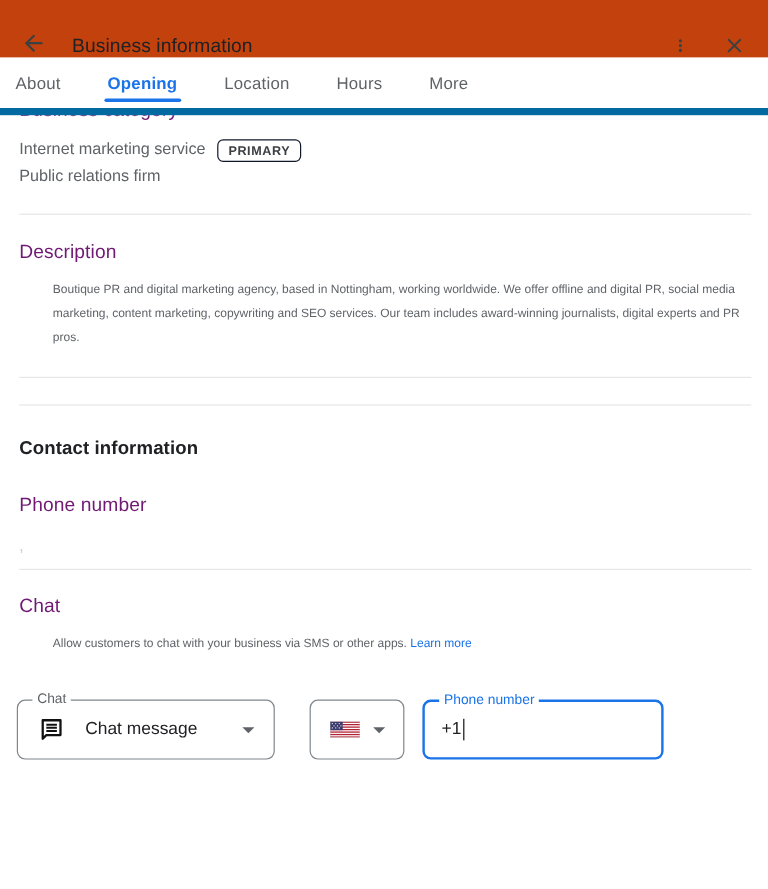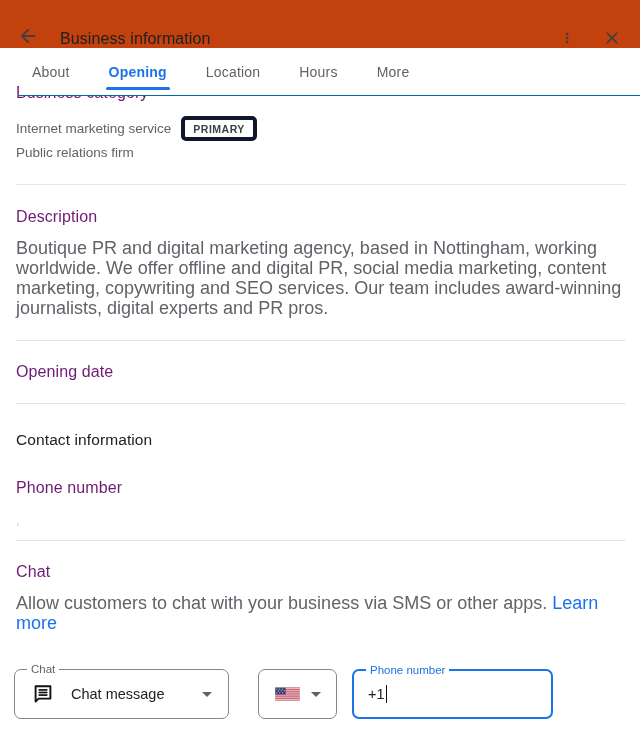--- a/index.html
+++ b/index.html
@@ -16,56 +16,55 @@
   .header-title { font-size: 16px; color: #202124; letter-spacing: .1px; }
   .header-actions { margin-left: auto; display: flex; align-items: center; gap: 26px; }
   .kebab-btn { width: 18px; height: 20px; }
   .close-btn { width: 20px; height: 20px; }
 
   
   .tabbar {
     position: relative; z-index: 2; background: #fff;
     display: flex; align-items: stretch; gap: 33px;
     padding: 0 0 0 10px; height: 48px;
-    border-bottom: 1px solid #0369a1;
-    margin-left: 19px;
+    border-bottom: 6px solid #0369a1;
   }
   .tab {
     position: relative; display: flex; align-items: center;
     font-size: 14px; color: #5f6368; padding: 0 3px; cursor: pointer;
     letter-spacing: .2px;
   }
   .tab.active { color: #1a73e8; font-weight: 700; }
   .tab.active::after {
     content: ""; position: absolute; left: 0; right: 0; bottom: 5px;
     height: 3px; background: #1a73e8; border-radius: 2px;
   }
 
   
   .content { position: relative; z-index: 1; padding: 0 16px; }
   .divider { height: 1px; background: #e4e6e8; margin-right: -2px; }
   .section-heading { font-size: 16px; font-weight: 400; color: #701a75; margin: 0; letter-spacing: .1px; }
   .clipped { margin-top: -12px; }
-  .body-text { font-size: 18px; color: #5f6368; line-height: 20px; }
-
-  .cat-row { display: flex; align-items: center; gap: 10px; margin-top: 14px; }
+  .body-text { font-size: 10px; color: #5f6368; line-height: 20px; margin-left: 28px; }
+
+  .cat-row { display: flex; align-items: flex-start; gap: 10px; margin-top: 14px; }
   .cat-value { font-size: 13.5px; color: #5f6368; }
   .badge {
     font-size: 10.5px; font-weight: 700; color: #3c4043; letter-spacing: .5px;
-    border: 4px solid #0f172a; border-radius: 5px; padding: 3px 8px 2px; background: #fff;
+    border: 1px solid #0f172a; border-radius: 5px; padding: 3px 8px 2px; background: #fff;
   }
   .cat-secondary { margin-top: 4px; }
 
   .desc-heading { margin-top: 23px; }
   .desc-body { margin-top: 12px; max-width: 610px; }
 
   .opening-heading { margin-top: 22px; }
   .opening-value { margin-top: 15px; font-size: 13.5px; color: #5f6368; }
 
-  .contact-info-heading { margin-top: 27px; font-size: 15.5px; font-weight: 400; color: #202124; letter-spacing: .1px; }
+  .contact-info-heading { margin-top: 27px; font-size: 15.5px; font-weight: 700; color: #202124; letter-spacing: .1px; }
   .phone-heading { margin-top: 30px; }
   .phone-value { margin-top: 16px; font-size: 13px; color: #c8cbce; height: 18px; }
 
   .chat-heading { margin-top: 22px; }
   .chat-desc { margin-top: 12px; }
   .link { color: #1a73e8; text-decoration: none; cursor: pointer; }
 
   
   .form-row { display: flex; align-items: center; margin-top: 36px; }
   .outline-box { position: relative; height: 50px; border: 1px solid #80868b; border-radius: 7px; display: flex; align-items: center; background: #fff; }
@@ -134,21 +133,20 @@
   </div>
   <div class="cat-value cat-secondary">Public relations firm</div>
 
   <div class="divider" style="margin-top:24px;"></div>
 
   <h3 class="section-heading desc-heading">Description</h3>
   <div class="body-text desc-body">Boutique PR and digital marketing agency, based in Nottingham, working worldwide. We offer offline and digital PR, social media marketing, content marketing, copywriting and SEO services. Our team includes award-winning journalists, digital experts and PR pros.</div>
 
   <div class="divider" style="margin-top:22px;"></div>
 
-  <h3 class="section-heading opening-heading">Opening date</h3>
 
   <div class="divider" style="margin-top:22px;"></div>
 
   <h3 class="section-heading contact-info-heading">Contact information</h3>
 
   <h3 class="section-heading phone-heading">Phone number</h3>
   <div class="phone-value">,</div>
 
   <div class="divider" style="margin-top:9px;"></div>
 

